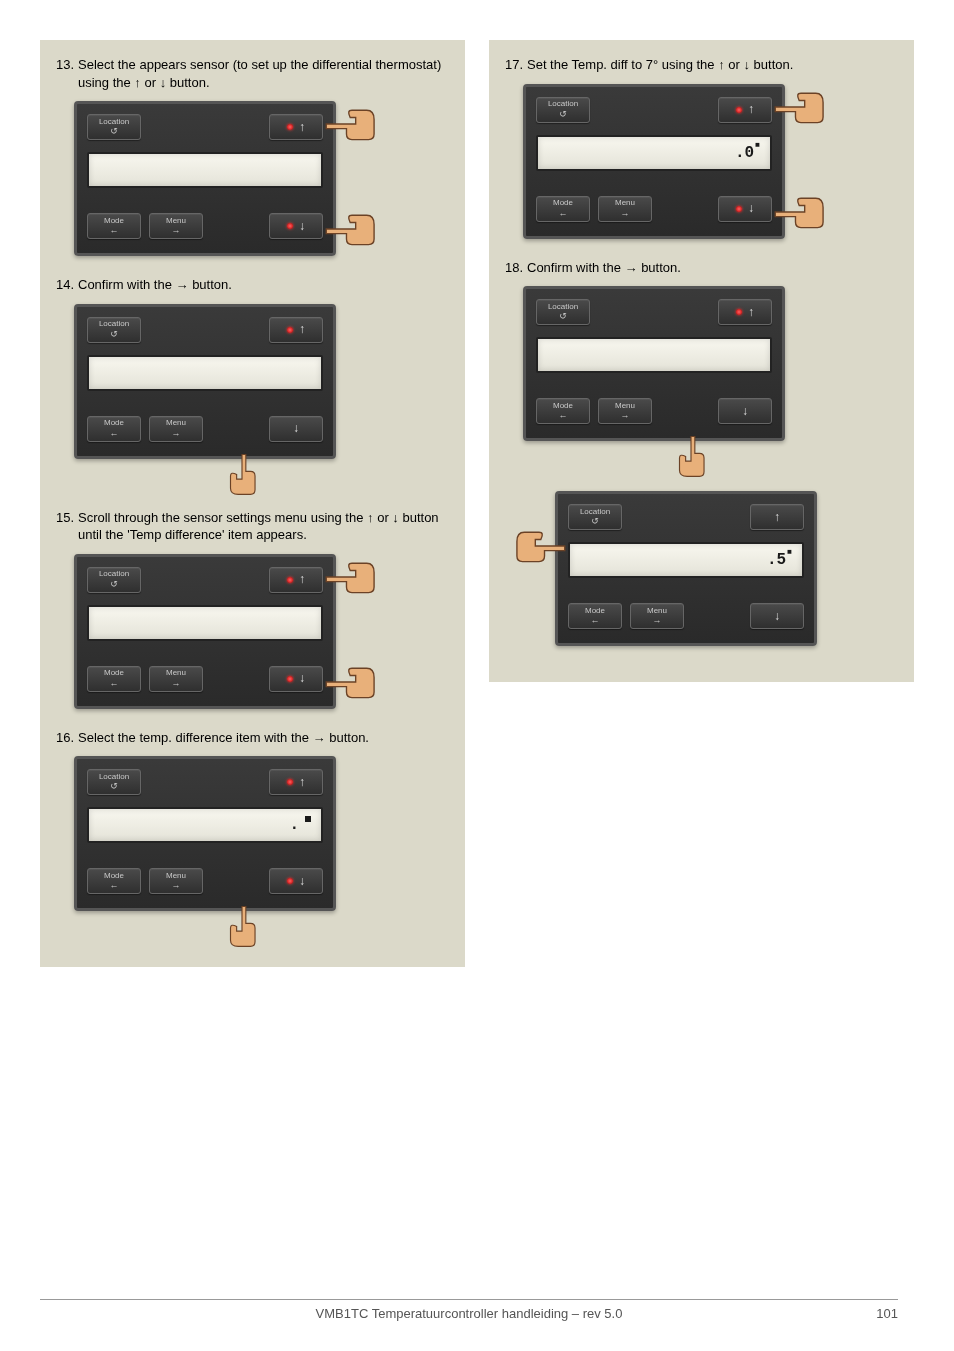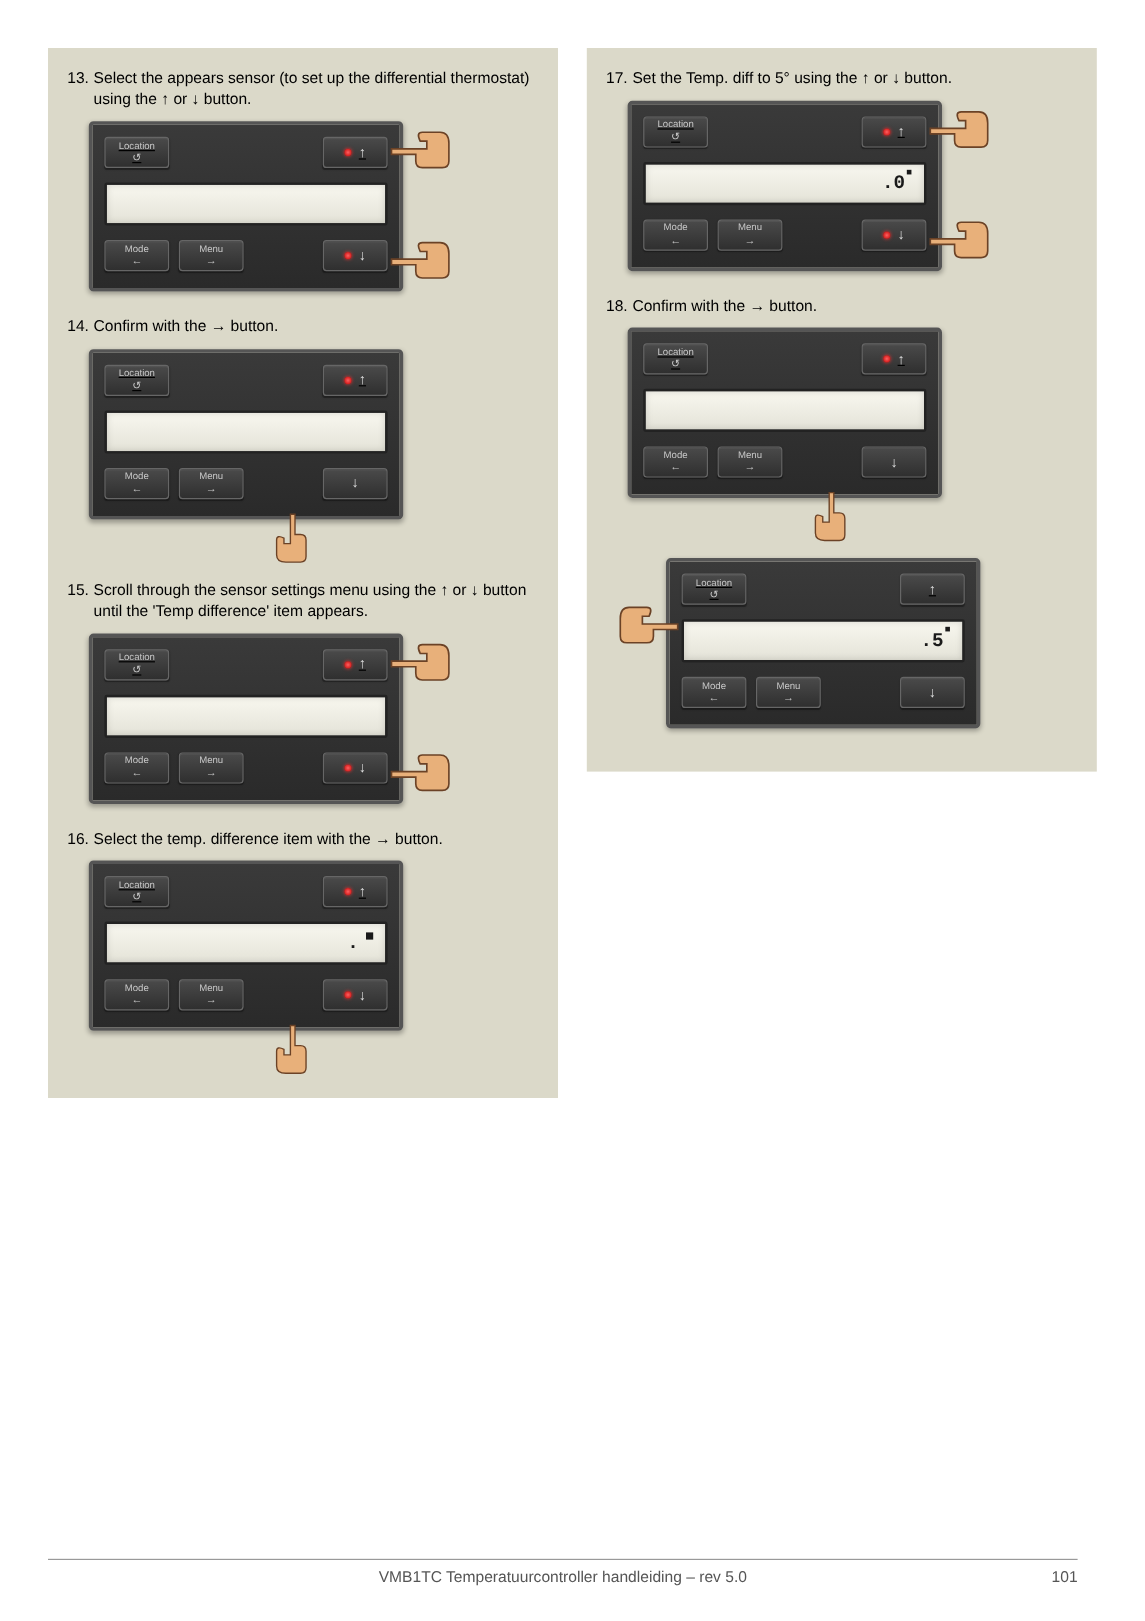--- a/index.html
+++ b/index.html
@@ -46,22 +46,22 @@
     padding: 10px 10px 14px 10px;
     box-shadow: 0 2px 4px rgba(0,0,0,.3);
     position: relative;
   }
   .panel-top, .panel-bot {
     display: flex;
     align-items: center;
     justify-content: space-between;
     gap: 8px;
   }
-  .panel-top { margin-bottom: 12px; text-decoration: underline; }
-  .panel-bot { margin-top: 12px; text-align: right; }
+  .panel-top { margin-bottom: 12px; }
+  .panel-bot { margin-top: 25px; text-align: right; }
   .btn {
     background: linear-gradient(#4a4a4a,#2f2f2f);
     border: 1px solid #666;
     border-radius: 3px;
     color: #c8c8c8;
     font-size: 8px;
     width: 54px;
     height: 26px;
     display: flex;
     flex-direction: column;
@@ -338,21 +338,21 @@
       </span>
     </div>
 
   </div>
 
   <div class="col">
 
     
     <div class="step-text">
       <span class="step-num">17.</span>
-      <span class="step-body">Set the Temp. diff to 5° using the ↑ or ↓ button.</span>
+      <span class="step-body">Set the Temp. diff to 7° using the ↑ or ↓ button.</span>
     </div>
     <div class="panel-wrap">
       <div class="panel">
         <div class="panel-top">
           <div class="btn">
             <span>Location</span>
             <span class="sub">↺</span>
           </div>
           <div class="spacer"></div>
           <div class="btn arrow-btn">

